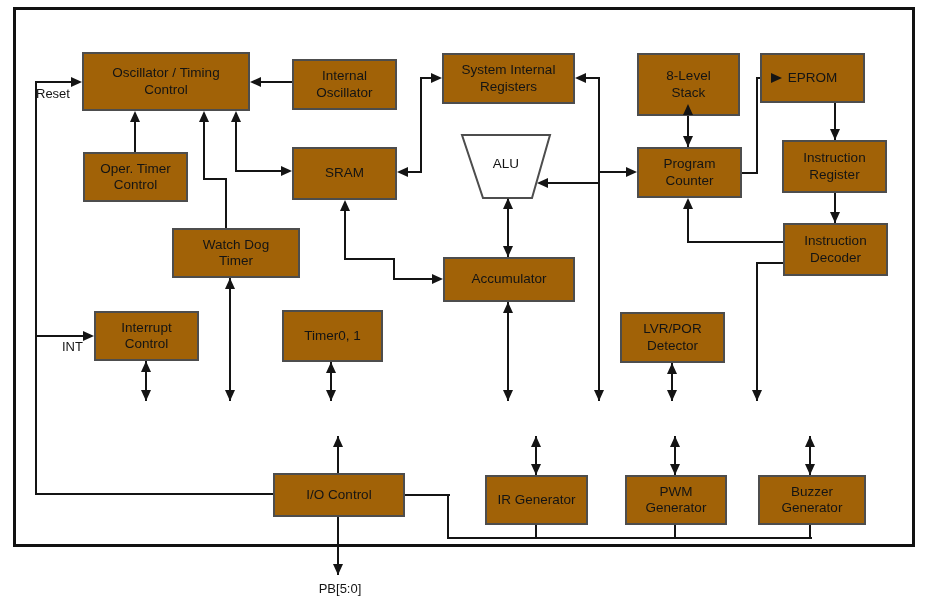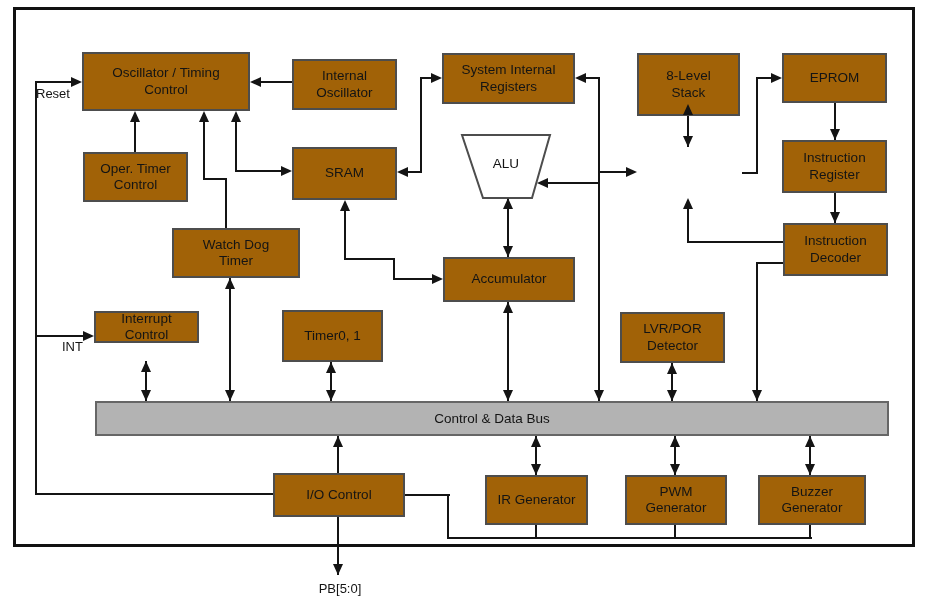--- a/index.html
+++ b/index.html
@@ -94,51 +94,50 @@
     </div>
 
   <div class="box" style="left:82px;top:52px;width:168px;height:59px">Oscillator / Timing
 Control</div>
   <div class="box" style="left:292px;top:59px;width:105px;height:51px">Internal
 Oscillator</div>
   <div class="box" style="left:442px;top:53px;width:133px;height:51px">System Internal
 Registers</div>
   <div class="box" style="left:637px;top:53px;width:103px;height:63px">8-Level
 Stack</div>
-  <div class="box" style="left:782px;top:53px;width:105px;height:50px">EPROM</div>
+  <div class="box" style="left:760px;top:53px;width:105px;height:50px">EPROM</div>
   <div class="box" style="left:83px;top:152px;width:105px;height:50px">Oper. Timer
 Control</div>
   <div class="box" style="left:292px;top:147px;width:105px;height:53px">SRAM</div>
+  <div class="box" style="left:637px;top:147px;width:105px;height:51px">Program
+Counter</div>
   <div class="box" style="left:782px;top:140px;width:105px;height:53px">Instruction
 Register</div>
   <div class="box" style="left:172px;top:228px;width:128px;height:50px">Watch Dog
 Timer</div>
   <div class="box" style="left:783px;top:223px;width:105px;height:53px">Instruction
 Decoder</div>
   <div class="box" style="left:443px;top:257px;width:132px;height:45px">Accumulator</div>
-  <div class="box" style="left:94px;top:311px;width:105px;height:32px">Interrupt
+  <div class="box" style="left:94px;top:311px;width:105px;height:50px">Interrupt
 Control</div>
   <div class="box" style="left:282px;top:310px;width:101px;height:52px">Timer0, 1</div>
   <div class="box" style="left:273px;top:473px;width:132px;height:44px">I/O Control</div>
   <div class="box" style="left:620px;top:312px;width:105px;height:51px">LVR/POR
 Detector</div>
   <div class="box" style="left:485px;top:475px;width:103px;height:50px">IR Generator</div>
   <div class="box" style="left:625px;top:475px;width:102px;height:50px">PWM
 Generator</div>
   <div class="box" style="left:758px;top:475px;width:108px;height:50px">Buzzer
 Generator</div>
 
   <svg class="alu-shape" width="930" height="601">
     <polygon points="462,135 550,135 532,198 483,198" fill="#ffffff" stroke="#4d4d4d" stroke-width="2"></polygon>
   </svg>
   <div class="boxlabel" style="left:462px;top:135px;width:88px;height:58px">ALU</div>
 
-  <div class="bus" style="left:95px;top:401px;width:794px;height:35px">
-    <span>Control &amp; Data Bus</span>
-  </div>
 
   <div class="pinlabel" style="left:36px;top:86px">Reset</div>
   <div class="pinlabel" style="left:62px;top:339px">INT</div>
   <div class="pinlabel" style="left:308px;top:581px;width:64px;text-align:center">PB[5:0]</div>
 
   <div id="arrow-layer">
       <div class="ar right" style="left: 71px; top: 77px;"></div>
       <div class="ar right" style="left: 83px; top: 331px;"></div>
       <div class="ar up" style="left: 130px; top: 111px;"></div>
       <div class="ar up" style="left: 199px; top: 111px;"></div>

